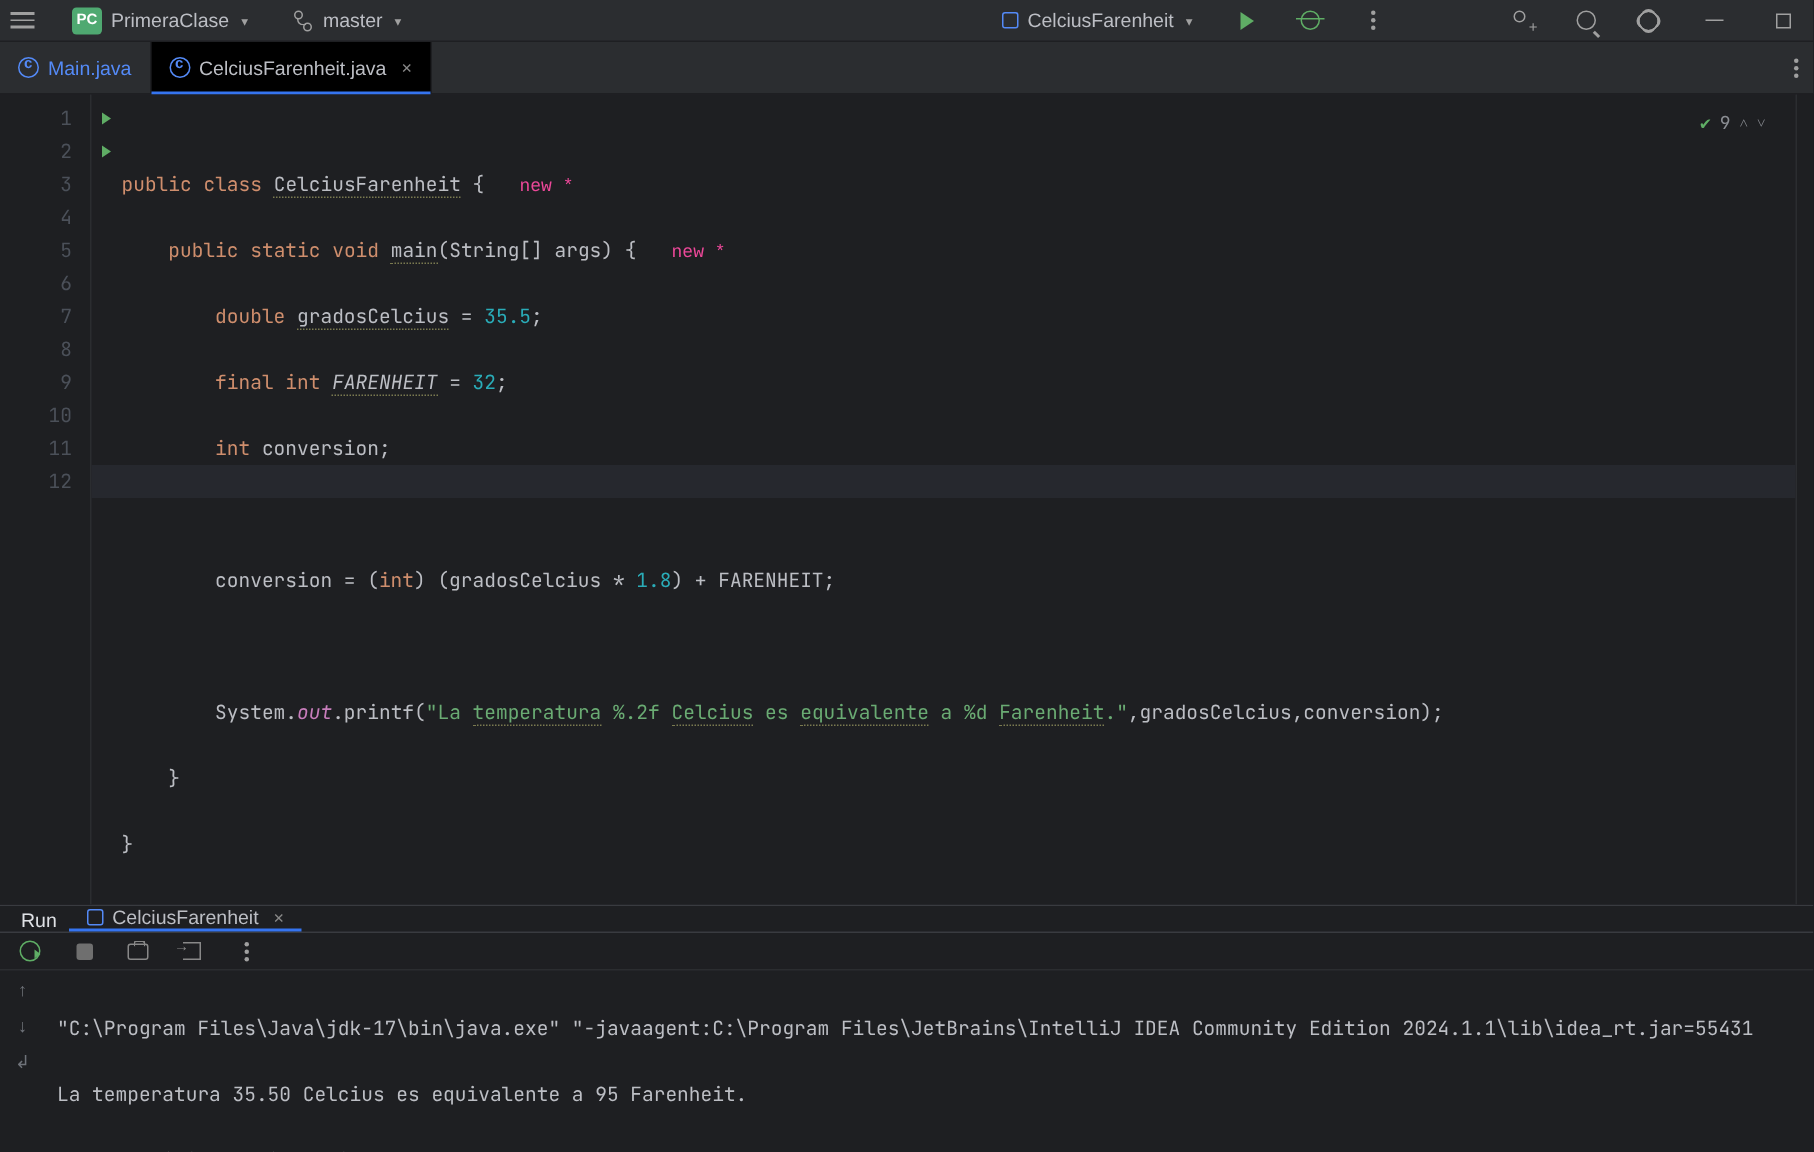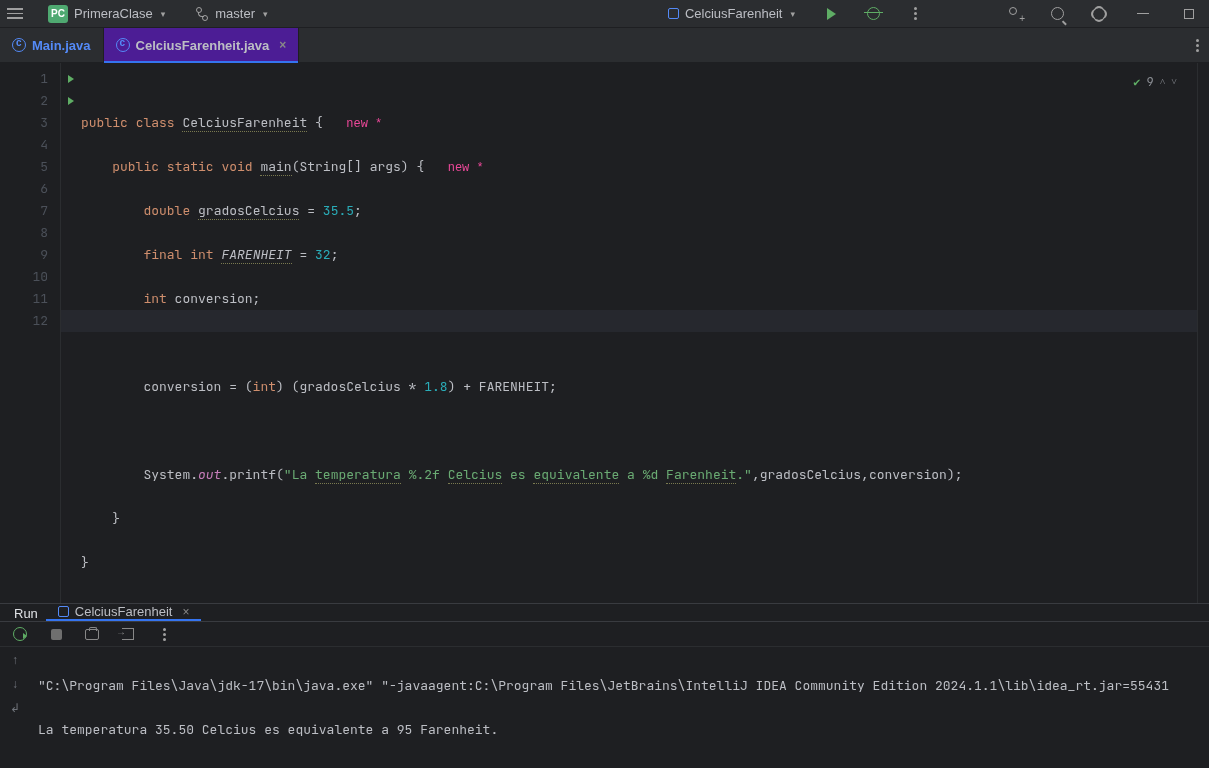--- a/index.html
+++ b/index.html
@@ -84,23 +84,23 @@
   .win-min { width:12px; height:1px; background:#a0a0a0; }
   .win-max { width:10px; height:10px; border:1px solid #a0a0a0; }
 
   
   .etabs {
     height: 35px; background: #2b2d30; display:flex; align-items:stretch;
     border-bottom: 1px solid #1e1f22;
   }
   .etab {
     display:flex; align-items:center; gap:6px; padding:0 12px; cursor:pointer;
-    border-right:1px solid #1e1f22; position:relative;font-weight:bold;
-  }
-  .etab.active { background:#4c1d95; }
+    border-right:1px solid #1e1f22; position:relative;
+  }
+  .etab.active { background:#000000; }
   .etab.active::after { content:""; position:absolute; left:0; right:0;
     bottom:-1px; height:2px; background:#3574f0; }
   .cls-c { width:14px; height:14px; border:1.5px solid #548af7;
            border-radius:50%; position:relative; }
   .cls-c::after { content:"c"; position:absolute; left:3px; top:-2px;
                   font-size:10px; color:#548af7; font-weight:bold; }
   .tab-x { color:#888; font-size:12px; margin-left:4px; }
   .etabs-more { margin-left:auto; display:flex; align-items:center;
                 padding:0 10px; cursor:pointer; }
 

